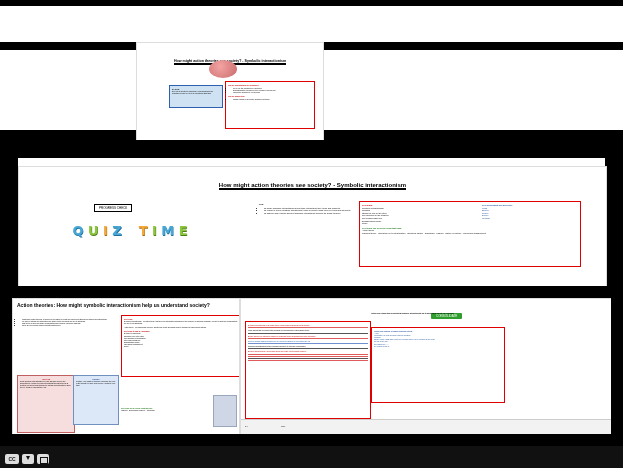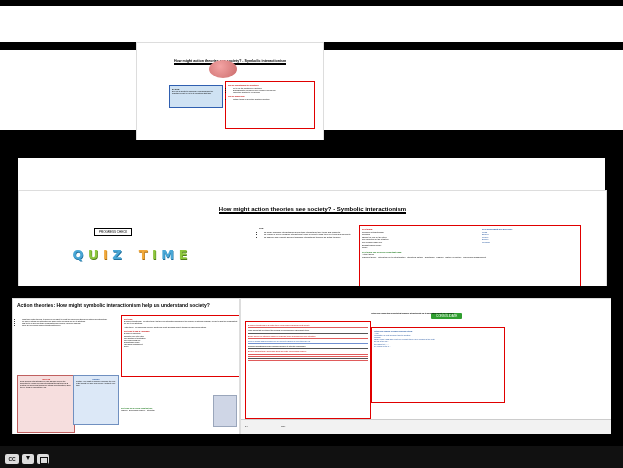--- a/index.html
+++ b/index.html
@@ -75,21 +75,21 @@
     </div>
   </div>
 
   <div class="blackbar" style="left:0;top:140px;width:623px;height:18px;"></div>
 
   <div class="blackbar" style="left:0;top:158px;width:18px;height:8px;"></div>
   <div class="blackbar" style="left:605px;top:158px;width:18px;height:8px;"></div>
   <div class="blackbar" style="left:0;top:166px;width:18px;height:120px;"></div>
   <div class="blackbar" style="left:605px;top:166px;width:18px;height:120px;"></div>
 
-  <div class="sheet" style="left:18px;top:166px;width:587px;height:120px;margin-top:24px;">
+  <div class="sheet" style="left:18px;top:166px;width:587px;height:120px;">
     <div class="center" style="margin-top:6px;">
       <span class="title-under bold" style="font-size:6px;">How might action theories see society? - Symbolic interactionism</span>
     </div>
 
     <div style="position:absolute;left:75px;top:28px;">
       <span class="pill">PROGRESS CHECK</span>
     </div>
 
     <div style="position:absolute;left:16px;top:54px;width:190px;text-align:center;">
       <span class="quiz-letter">Q</span>

